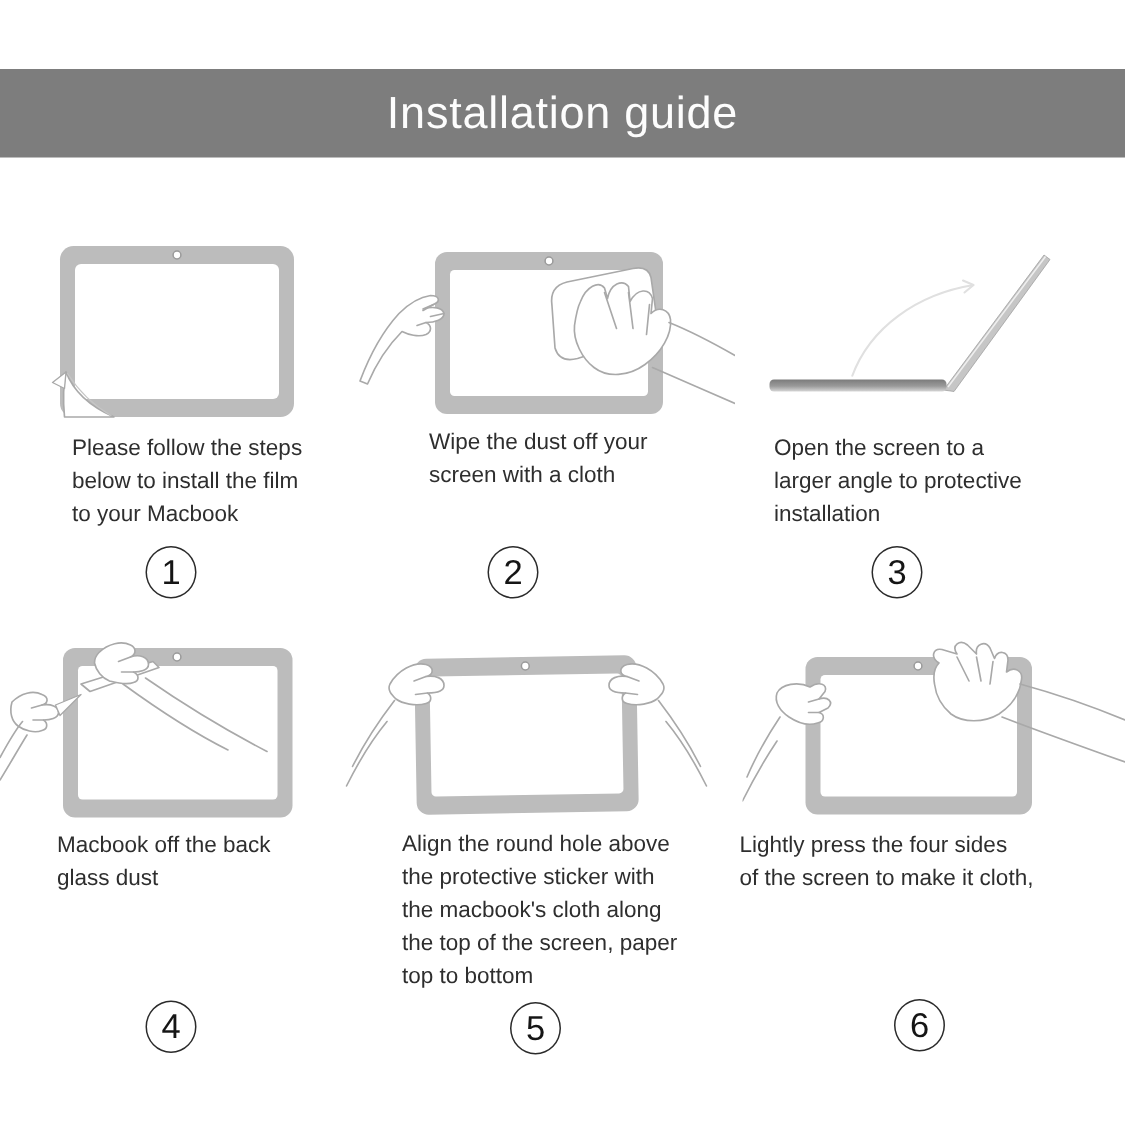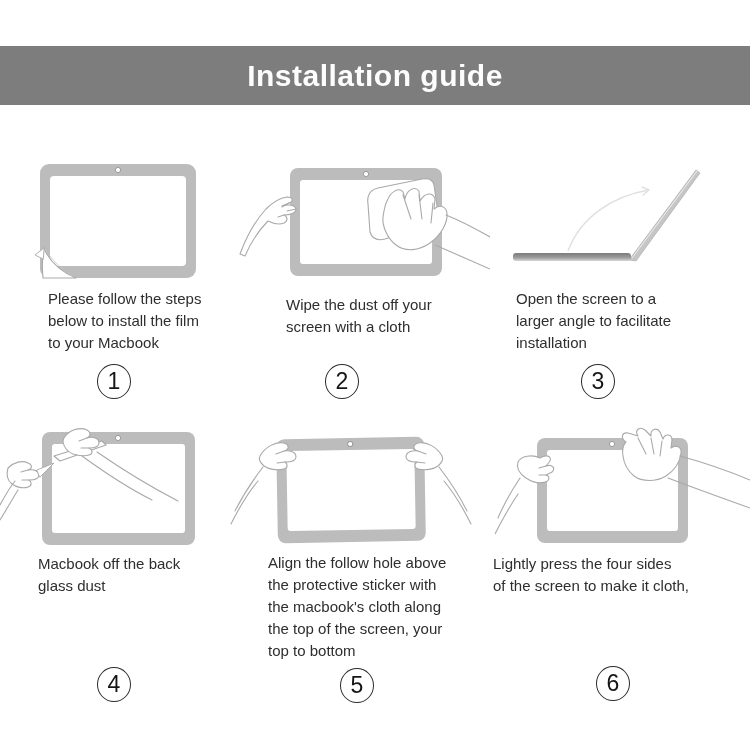--- a/index.html
+++ b/index.html
@@ -6,21 +6,21 @@
   .page{
     position:relative;width:750px;height:750px;background:#fff;overflow:hidden;
     font-family:"Liberation Sans",sans-serif;
   }
   .banner{
     position:absolute;left:0;top:46px;width:750px;height:59px;
     background:var(--header-bg,#7d7d7d);
     display:flex;align-items:center;justify-content:center;
   }
   .banner-title{
-    color:var(--header-text,#fdfdfd);font-size:30px;font-weight:700;letter-spacing:.5px;
+    color:var(--header-text,#fdfdfd);font-size:30px;font-weight:400;letter-spacing:.5px;
   }
   .illus{position:absolute;}
   .frame{fill:var(--frame-gray,#bcbcbc);}
   .screen{fill:#ffffff;}
   .cam{fill:#ffffff;stroke:#9a9a9a;stroke-width:1;}
   .hfill{fill:#ffffff;stroke:var(--line-gray,#a9a9a9);stroke-width:1.1;
          stroke-linejoin:round;stroke-linecap:round;}
   .hline{fill:none;stroke:var(--line-gray,#a9a9a9);stroke-width:1.1;stroke-linecap:round;}
   .caption{
     position:absolute;font-size:15px;line-height:22px;
@@ -70,21 +70,21 @@
     </g>
     <g>
       <path class="hfill" d="M130,48 Q128,35 140,32 L184,23 Q194,21 196,29 L200,57 Q201,66 191,69 L147,83 Q135,86 132,76 Z"></path>
     </g>
     <g>
       <path class="hfill" d="M149,45 C153,35 161,31 165,36 L167,43 C169,33 177,30 181,35 L182,45 C187,36 195,36 197,43 L196,53 C201,48 208,50 209,57 C210,67 203,79 192,87 C181,95 167,96 158,89 C150,83 144,71 145,61 C146,54 147,49 149,45 Z"></path>
       <path class="hline" d="M165,39 L173,63 M181,39 L184,63 M195,47 L193,67"></path>
       <path class="hline" d="M208,59 C223,65 238,73 252,81 M197,89 C215,97 234,105 252,113"></path>
     </g>
   </svg>
-  <div class="caption" style="left:286px;top:294px">
+  <div class="caption" style="left:286px;top:284px">
     <div>Wipe the dust off your</div>
     <div>screen with a cloth</div>
   </div>
   <div class="badge" style="left:325px;top:364px">2</div>
 
   <svg class="illus" style="left:500px;top:156px" width="250" height="127" viewBox="0 0 250 127">
     <defs>
       <linearGradient id="baseg" x1="0" y1="0" x2="0" y2="1">
         <stop offset="0" stop-color="#7b7b7b"></stop>
         <stop offset="0.55" stop-color="#9a9a9a"></stop>
@@ -92,21 +92,21 @@
       </linearGradient>
     </defs>
     <path d="M68,95 C80,62 112,40 149,34" stroke="#e0e0e0" stroke-width="1.4" fill="none"></path>
     <path d="M149,34 L142,31 M149,34 L143,39" stroke="#e0e0e0" stroke-width="1.4" fill="none" stroke-linecap="round"></path>
     <path d="M129,104 L196,14 L200,17 L136,105 Z" fill="#c6c6c6" stroke="#9c9c9c" stroke-width="0.5"></path>
     <path d="M132,102 L197,15" stroke="#efefef" stroke-width="1" fill="none"></path>
     <rect x="13" y="97" width="118" height="8" rx="3" fill="url(#baseg)"></rect>
   </svg>
   <div class="caption" style="left:516px;top:288px">
     <div>Open the screen to a</div>
-    <div>larger angle to facilitate</div>
+    <div>larger angle to protective</div>
     <div>installation</div>
   </div>
   <div class="badge" style="left:581px;top:364px">3</div>
 
   <svg class="illus" style="left:0px;top:425px" width="250" height="128" viewBox="0 0 250 128">
     <rect class="frame" x="42" y="7" width="153" height="113" rx="8"></rect>
     <rect class="screen" x="52" y="19" width="133" height="89" rx="3"></rect>
     <circle class="cam" cx="118" cy="13" r="2.6"></circle>
     <path class="hfill" d="M54,31 L102,16 L106,20 L60,36 Z"></path>
     <g>
@@ -134,24 +134,24 @@
       <circle class="cam" cx="121" cy="19" r="2.6"></circle>
     </g>
     <g id="p5hand">
       <path class="hfill" d="M30,31 C35,22 46,16 54,18 C60,20 59,25 54,26 C60,25 66,27 66,32 C66,36 60,37 55,37 C58,39 58,43 54,44 C47,46 38,44 34,41 C31,38 28,35 30,31 Z"></path>
       <path class="hline" d="M54,26 L46,29 M55,37 L47,38"></path>
       <path class="hline" d="M33,42 C23,55 13,70 5,86 M1,99 C9,83 18,68 28,56"></path>
     </g>
     <use href="#p5hand" transform="translate(242,0) scale(-1,1)"></use>
   </svg>
   <div class="caption" style="left:268px;top:552px">
-    <div>Align the follow hole above</div>
+    <div>Align the round hole above</div>
     <div>the protective sticker with</div>
     <div>the macbook's cloth along</div>
-    <div>the top of the screen, your</div>
+    <div>the top of the screen, paper</div>
     <div>top to bottom</div>
   </div>
   <div class="badge" style="left:340px;top:668px">5</div>
 
   <svg class="illus" style="left:495px;top:425px" width="255" height="130" viewBox="0 0 255 130">
     <rect class="frame" x="42" y="13" width="151" height="105" rx="8"></rect>
     <rect class="screen" x="52" y="25" width="131" height="81" rx="3"></rect>
     <circle class="cam" cx="117" cy="19" r="2.6"></circle>
     <g>
       <path class="hfill" d="M131,17 C125,13 127,7 133,8 L143,11 C139,5 145,1 150,5 L156,11 C155,4 162,2 165,7 L168,14 C170,8 177,9 177,15 L176,23 C181,19 187,22 186,28 C185,37 180,45 171,51 C161,57 147,57 139,51 C133,46 129,39 128,31 C127,25 128,20 131,17 Z"></path>

